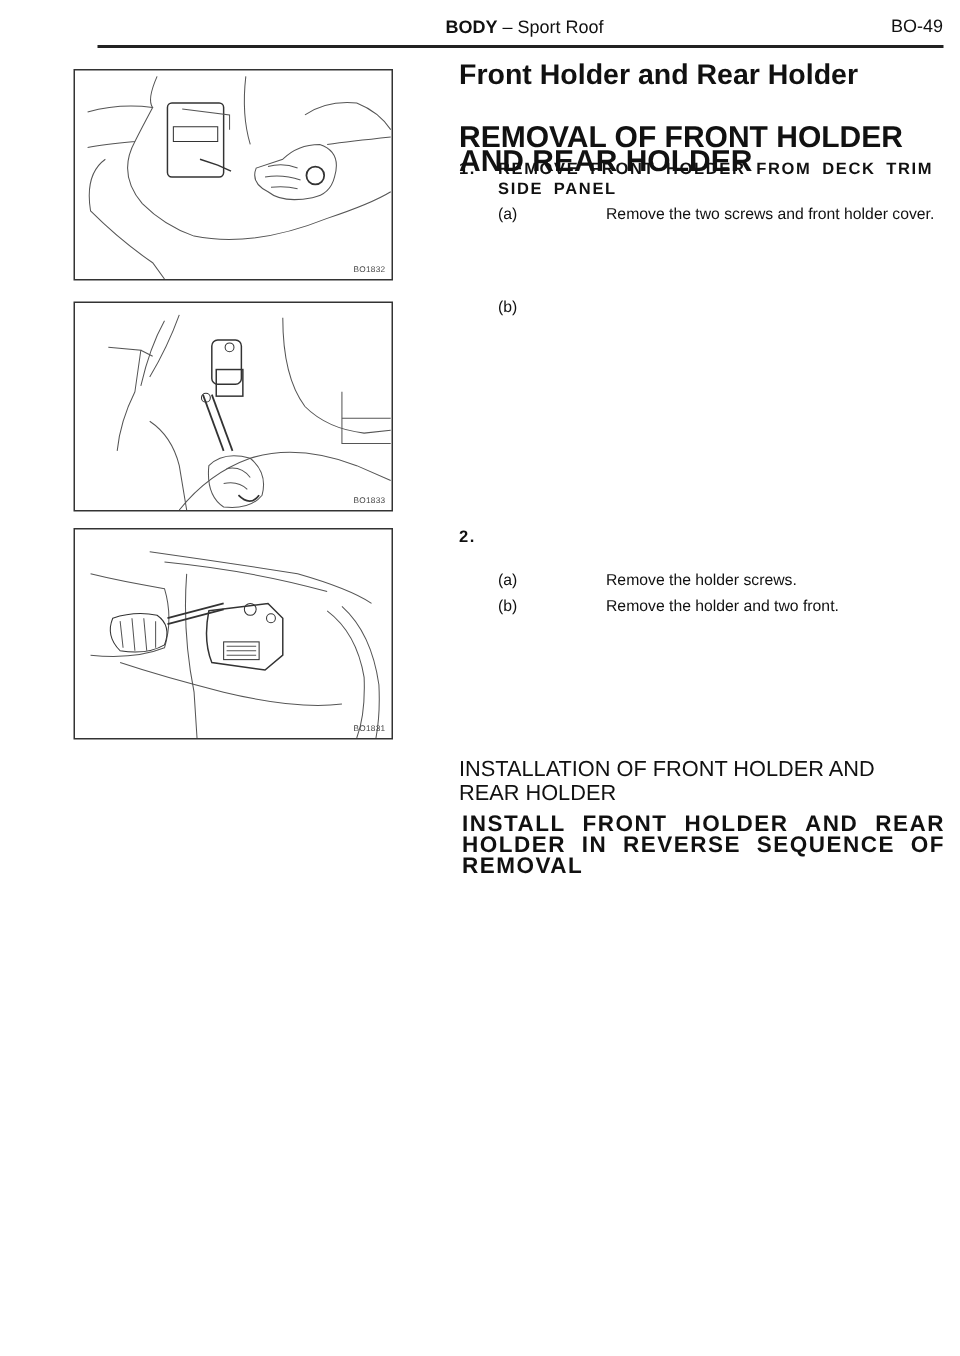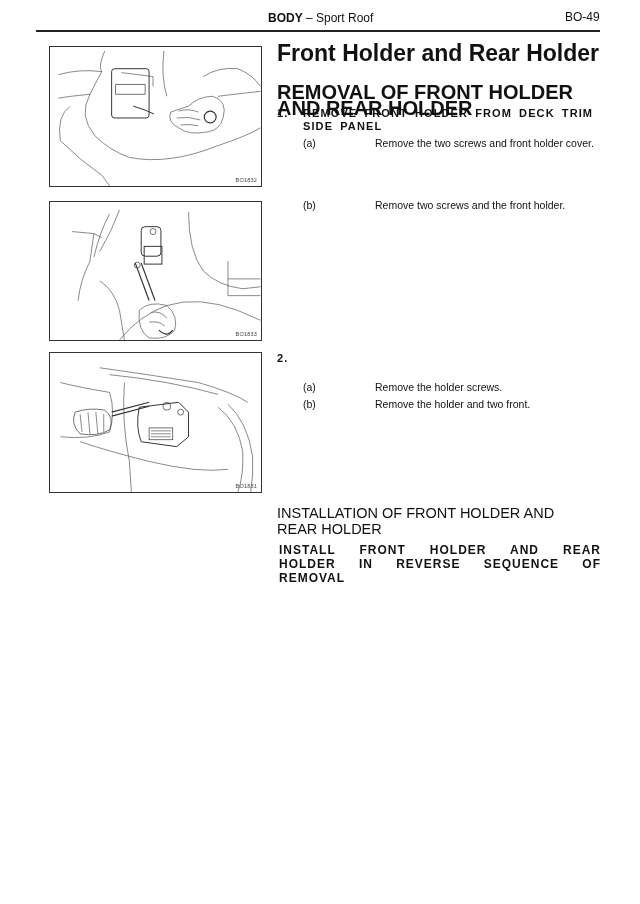--- a/index.html
+++ b/index.html
@@ -1,34 +1,34 @@
 <!DOCTYPE html>
 <html><head>
 <meta charset="utf-8">
 <style>
   html, body { margin:0; padding:0; background:#fff; }
   body { width:640px; height:904px; position:relative; overflow:hidden; color:#111; font-family:"Liberation Sans", sans-serif; }
-  .abs { position:absolute; }
+  .abs { position:absolute;margin-left:29px; }
   .hdr-title { left:268px; top:11px; font-size:12px; }
   .hdr-title b { font-weight:bold; }
   .hdr-page { left:565px; top:10px; font-size:12px; font-weight:normal; }
   .hdr-rule { left:36px; top:30px; width:564px; height:2px; background:#222; }
   .fig { position:absolute; left:49px; width:213px; border:1.5px solid #333; background:#fff; box-sizing:border-box; }
   .fig svg { position:absolute; left:0; top:0; width:100%; height:100%; }
   .fig .code { position:absolute; right:4px; bottom:3px; font-size:5.5px; color:#444; letter-spacing:0.2px; }
-  .h1 { left:277px; top:40px; font-size:23px; font-weight:bold; }
+  .h1 { left:277px; top:40px; font-size:19px; font-weight:bold; }
   .h2 { left:277px; top:84px; width:320px; font-size:20px; font-weight:bold; line-height:16px; }
   .step { left:277px; font-size:11px; font-weight:bold; letter-spacing:1.1px; line-height:13px; }
   .step .num { position:absolute; left:0; top:0; }
   .step .txt { position:absolute; left:26px; top:0; width:300px; word-spacing:3px; }
   .sub { left:303px; font-size:10.5px; line-height:13px; }
   .sub .lbl { position:absolute; left:0; top:0; }
   .sub .txt { position:absolute; left:24px; top:0; white-space:nowrap;padding-left:48px; }
   .h2b { left:277px; top:505px; width:320px; font-size:14.5px; font-weight:normal; line-height:16px; }
-  .inst { left:279px; top:543px; width:322px; font-size:12px; font-weight:bold; letter-spacing:1px; line-height:14px; text-align:justify; text-align-last:left; word-spacing:4px; }
+  .inst { left:279px; top:543px; width:322px; font-size:15px; font-weight:bold; letter-spacing:1px; line-height:14px; text-align:justify; text-align-last:left; word-spacing:4px; }
 </style>
 </head>
 <body>
 
 <div class="abs hdr-title"><b>BODY</b><span> – </span><span>Sport Roof</span></div>
 <div class="abs hdr-page">BO-49</div>
 <div class="abs hdr-rule"></div>
 
 <div class="fig" style="top:46px;height:141px;">
   <svg viewBox="0 0 213 141" fill="none" stroke="#555" stroke-width="0.7">
@@ -102,21 +102,20 @@
 <div class="abs step" style="top:107px;width:330px;height:28px;">
   <span class="num">1.</span>
   <span class="txt">REMOVE FRONT HOLDER FROM DECK TRIM SIDE PANEL</span>
 </div>
 <div class="abs sub" style="top:137px;width:300px;height:14px;">
   <span class="lbl">(a)</span>
   <span class="txt">Remove the two screws and front holder cover.</span>
 </div>
 <div class="abs sub" style="top:199px;width:300px;height:14px;">
   <span class="lbl">(b)</span>
-  <span class="txt">Remove two screws and the front holder.</span>
 </div>
 
 <div class="abs step" style="top:352px;width:330px;height:28px;">
   <span class="num">2.</span>
 </div>
 <div class="abs sub" style="top:381px;width:300px;height:14px;">
   <span class="lbl">(a)</span>
   <span class="txt">Remove the holder screws.</span>
 </div>
 <div class="abs sub" style="top:398px;width:300px;height:14px;">

